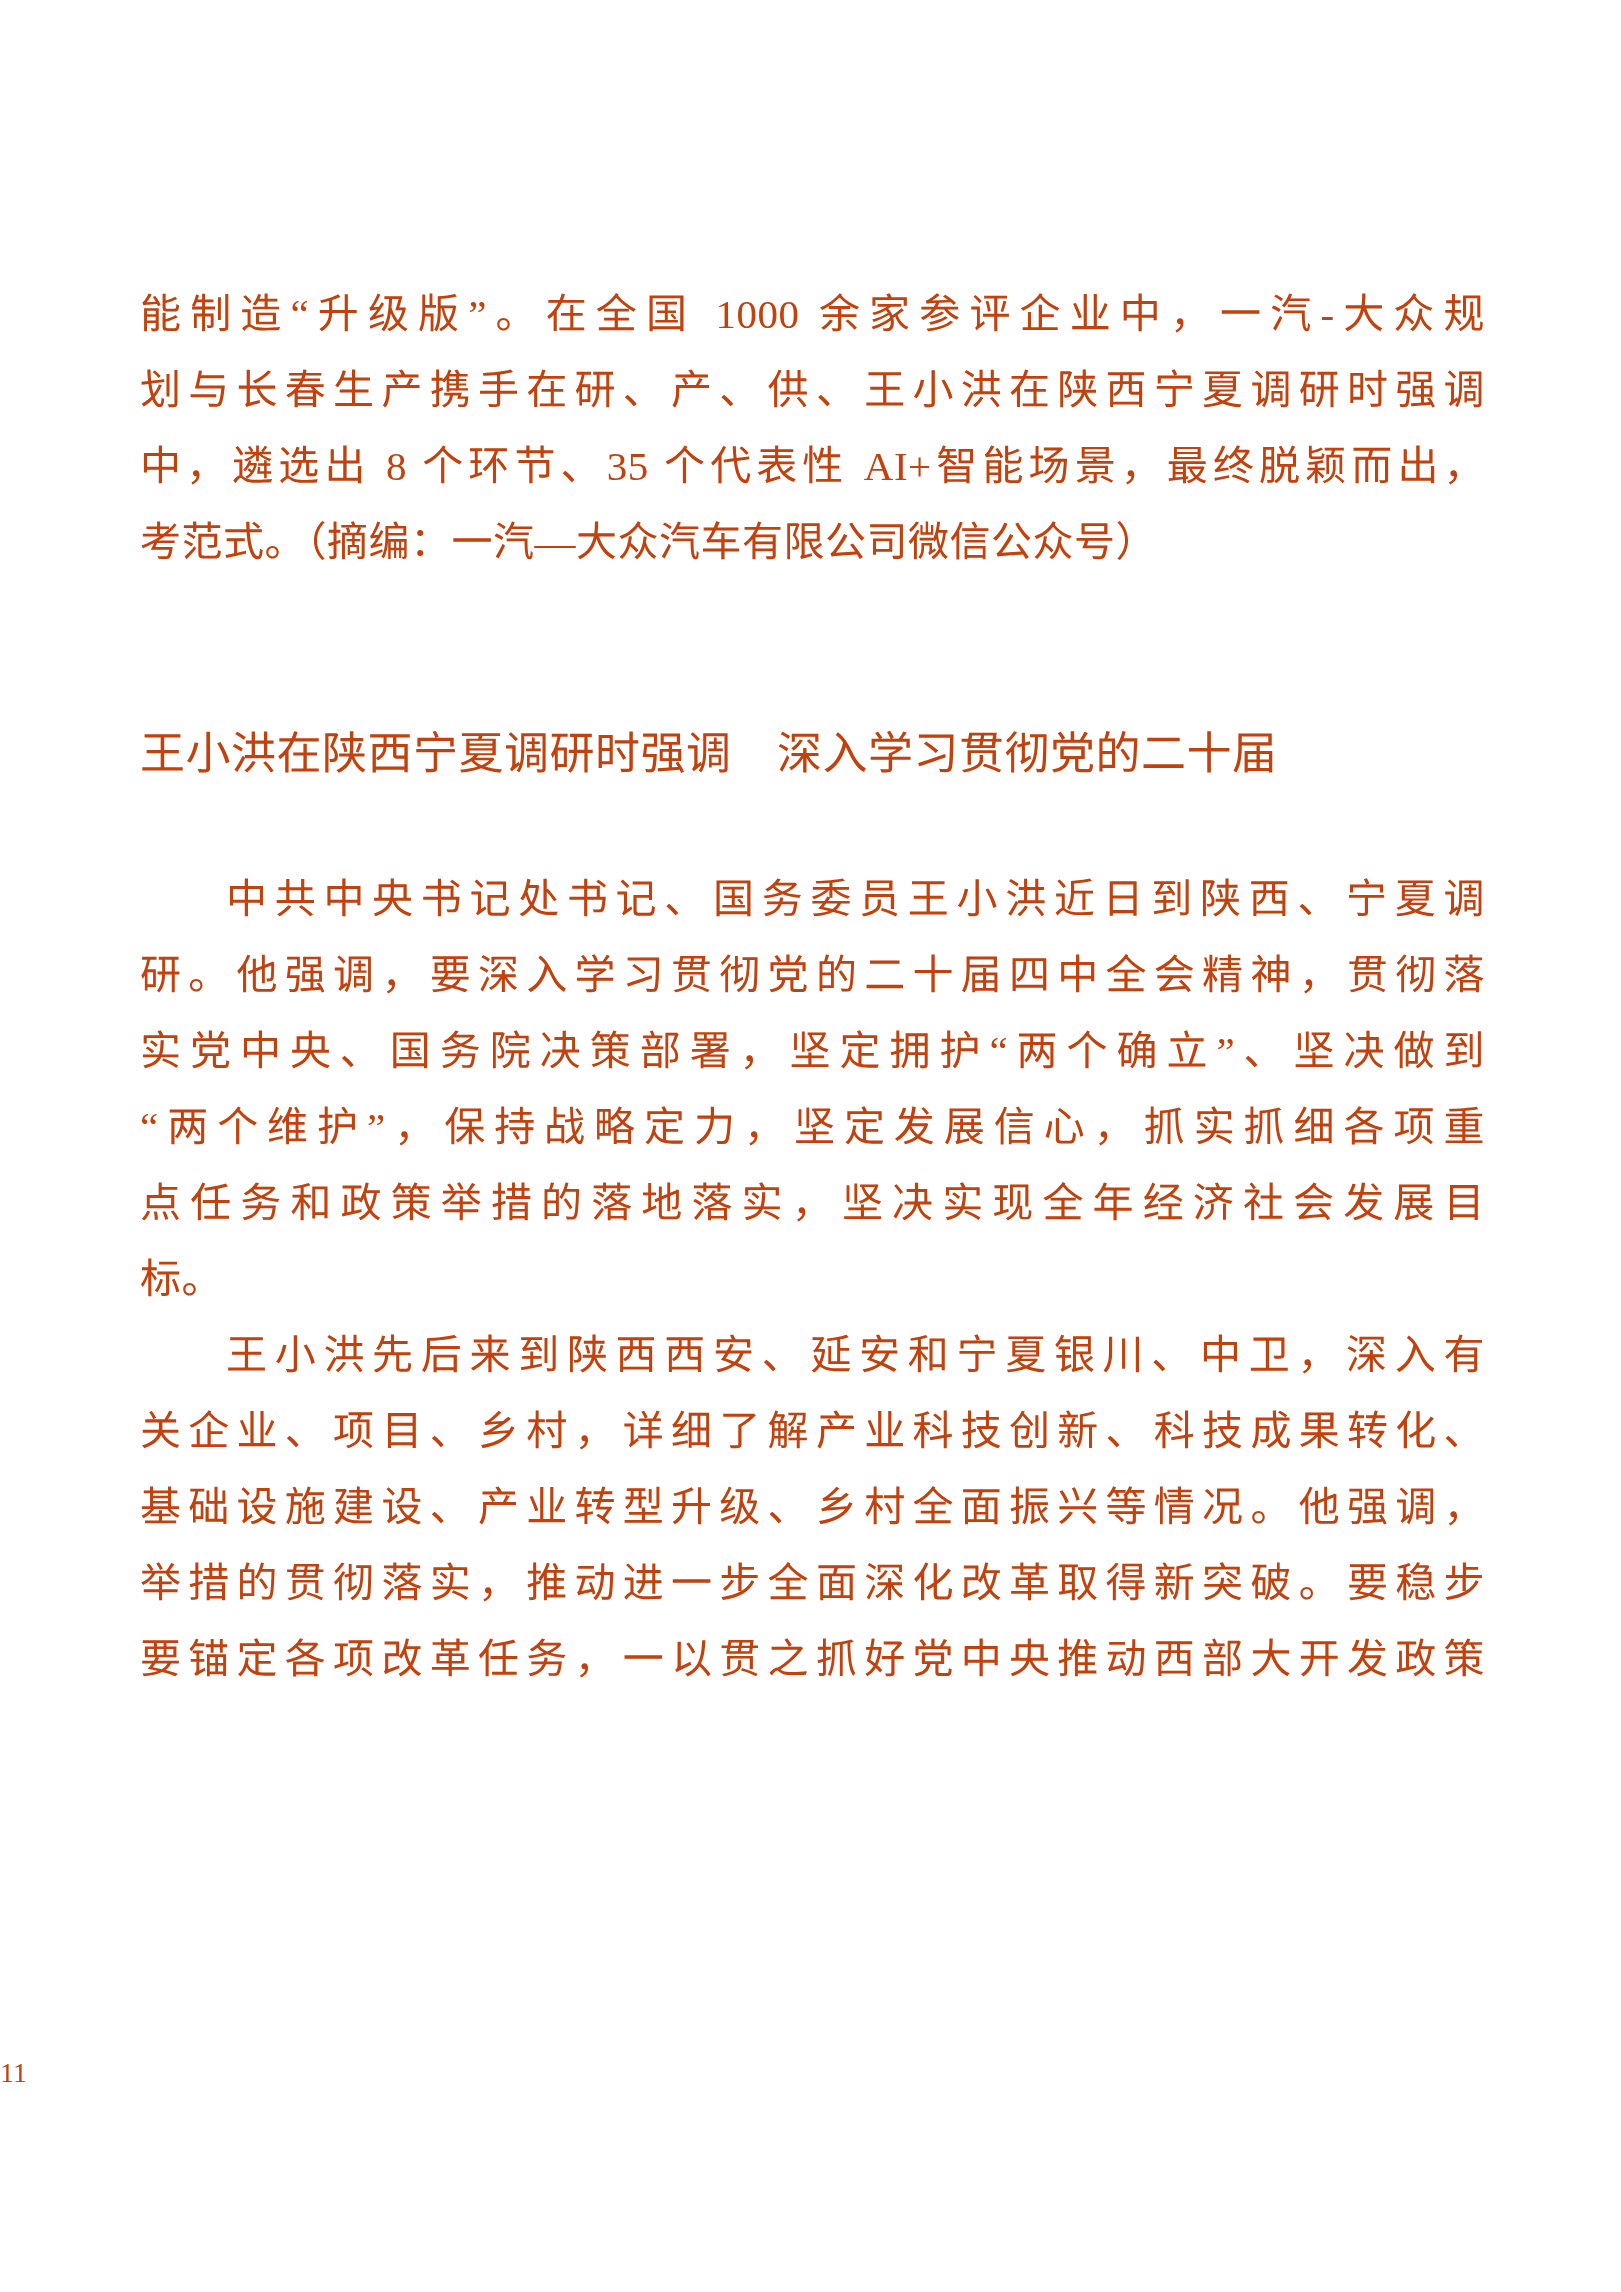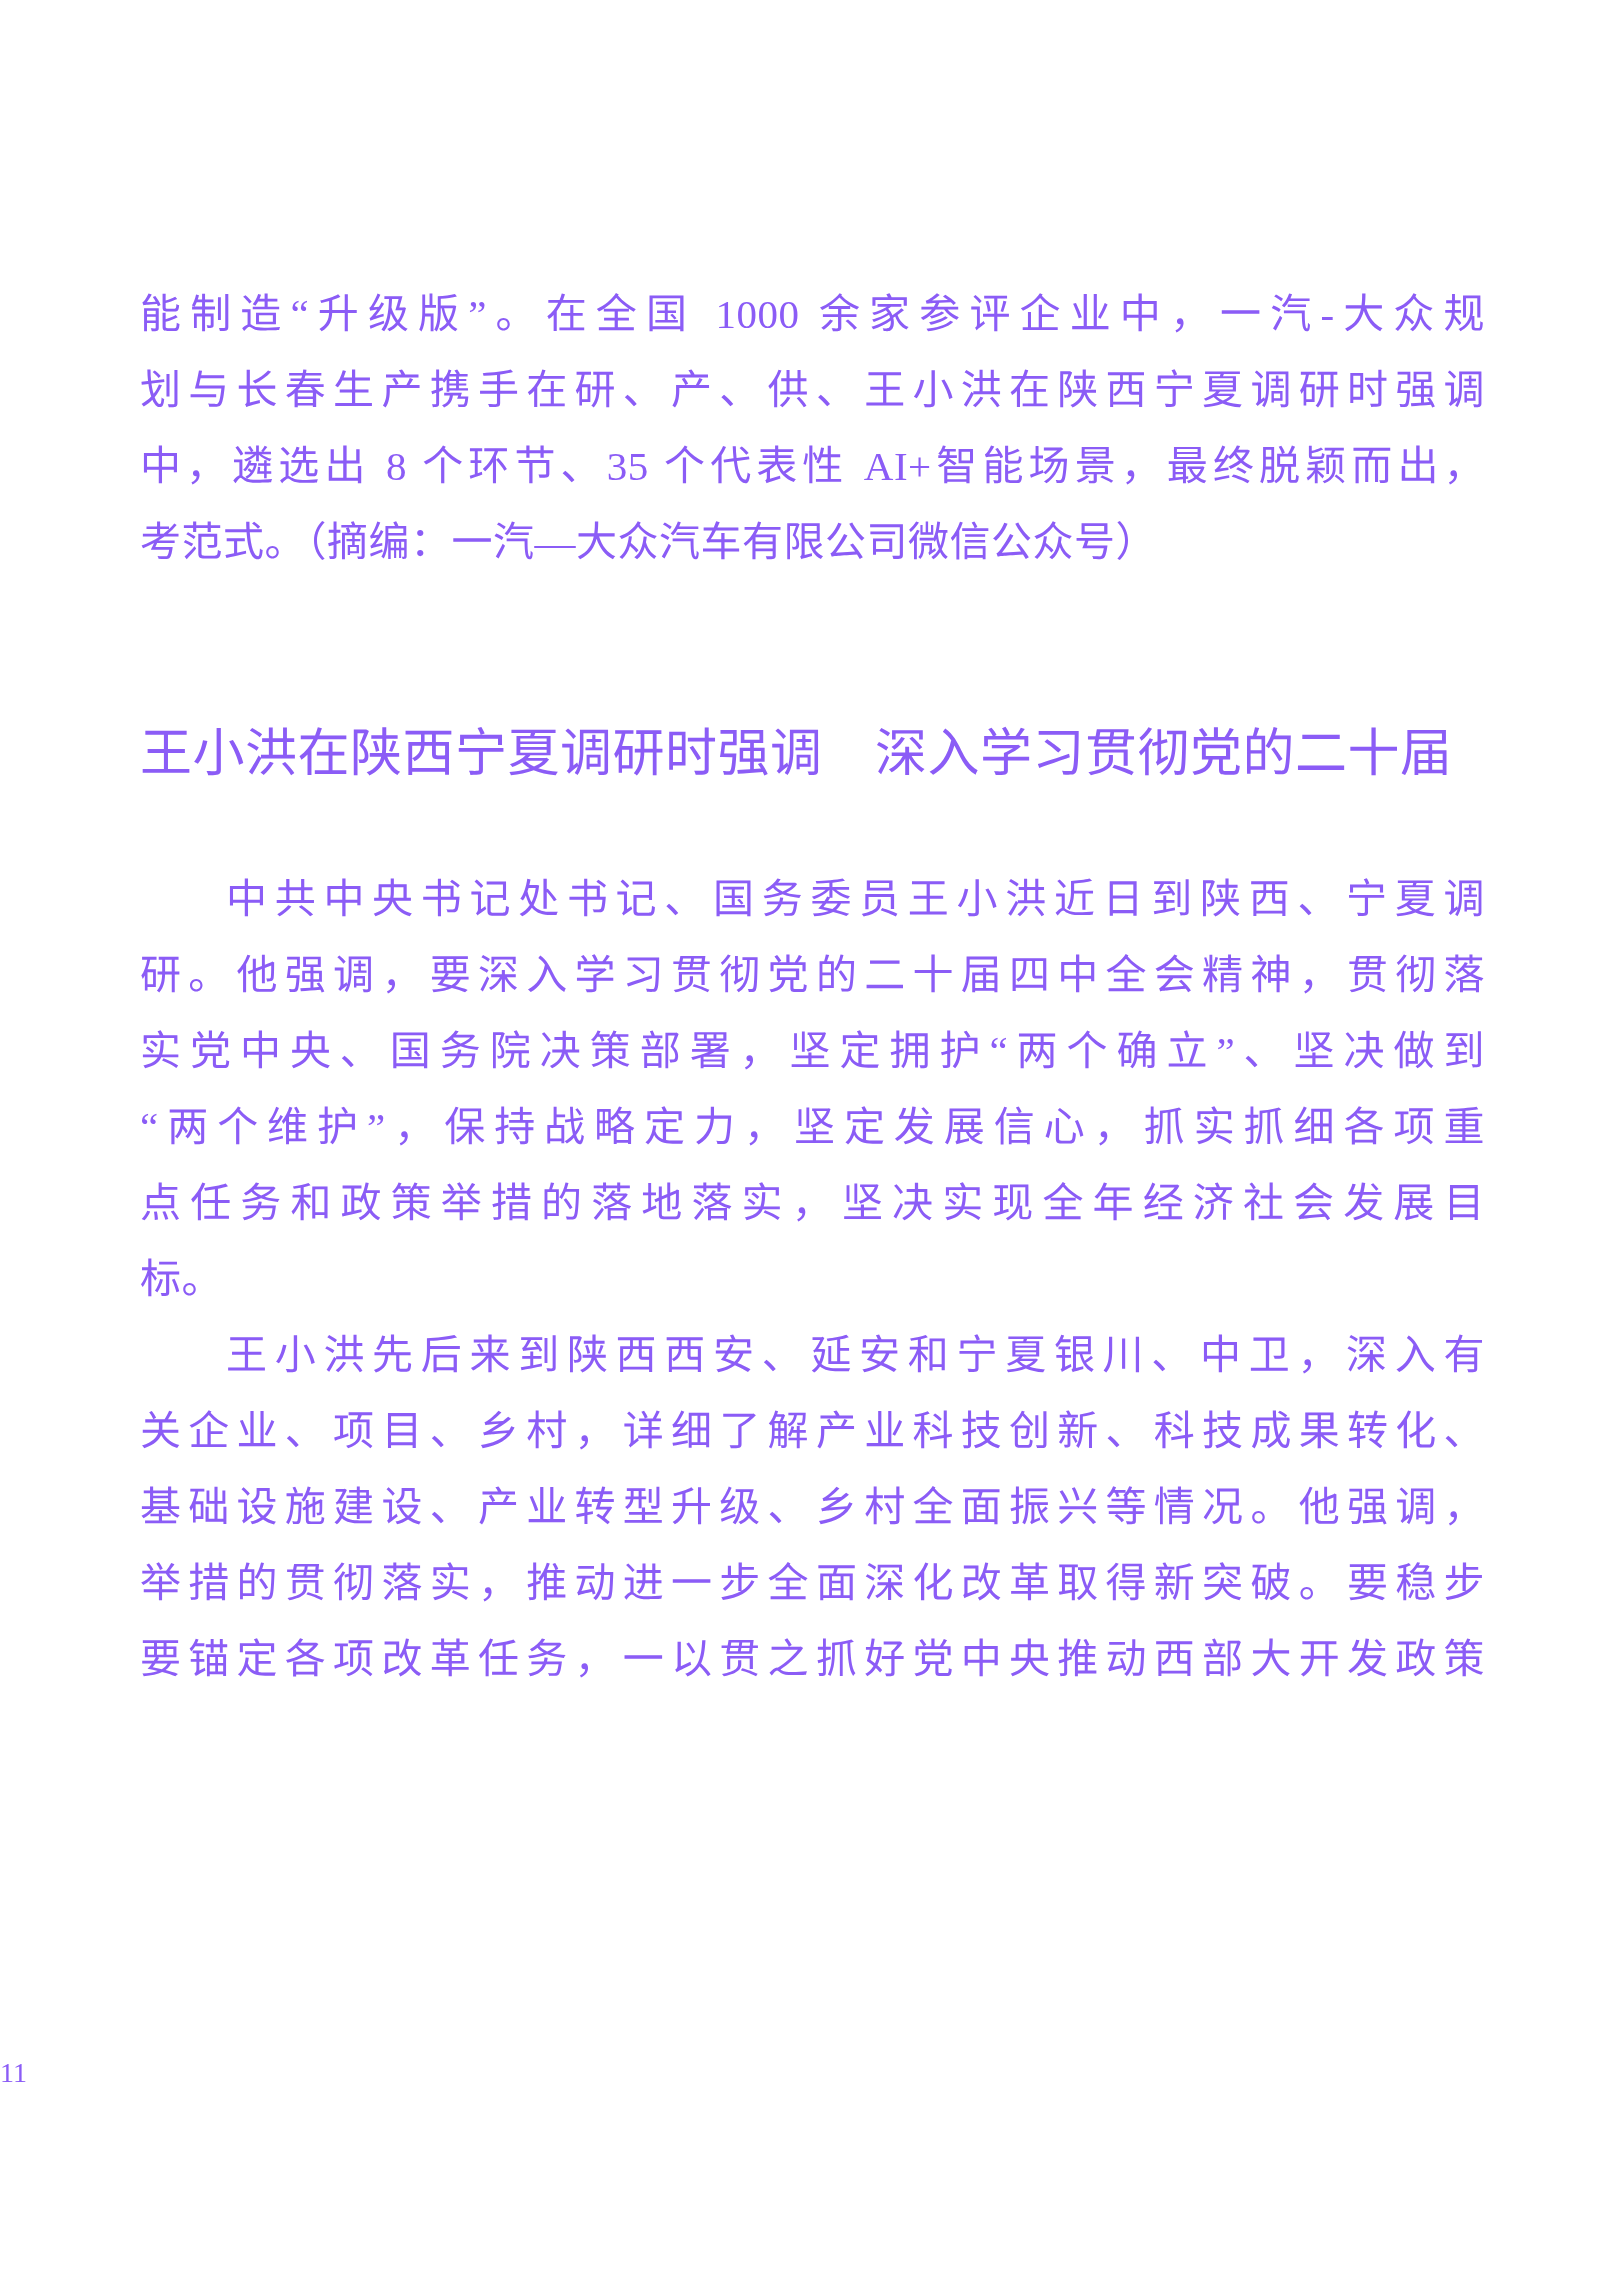--- a/index.html
+++ b/index.html
@@ -1,21 +1,21 @@
 <!DOCTYPE html>
 <html lang="zh-CN"><head>
 <meta charset="utf-8">
 <style>
   html,body { margin:0; padding:0; background:#888; }
   .page {
     position:relative;
     width:1621px; height:2293px;
     margin:0 auto;
     background:#ffffff;
-    color:#8b5cf6;
+    color:#c2410c;
     font-family:"Liberation Serif","DejaVu Serif",serif;
     overflow:hidden;
   }
   .content {
     position:absolute;
     left:140px; top:276px;
     width:1345px;
   }
   .para { margin:0; }
   .line {
@@ -30,21 +30,21 @@
   }
   .line.last {
     text-align-last:left;
   }
   .line.ind {
     text-indent:86px;
   }
   .heading {
     margin:135px 0 68px 0;
     font-weight:normal;
-    font-size:52px;
+    font-size:45px;
   }
   .hline {
     display:block;
     line-height:78px;
     letter-spacing:0.5px;
   }
   .page-number {
     position:absolute;
     left:0; right:0;
     top:2056px;

